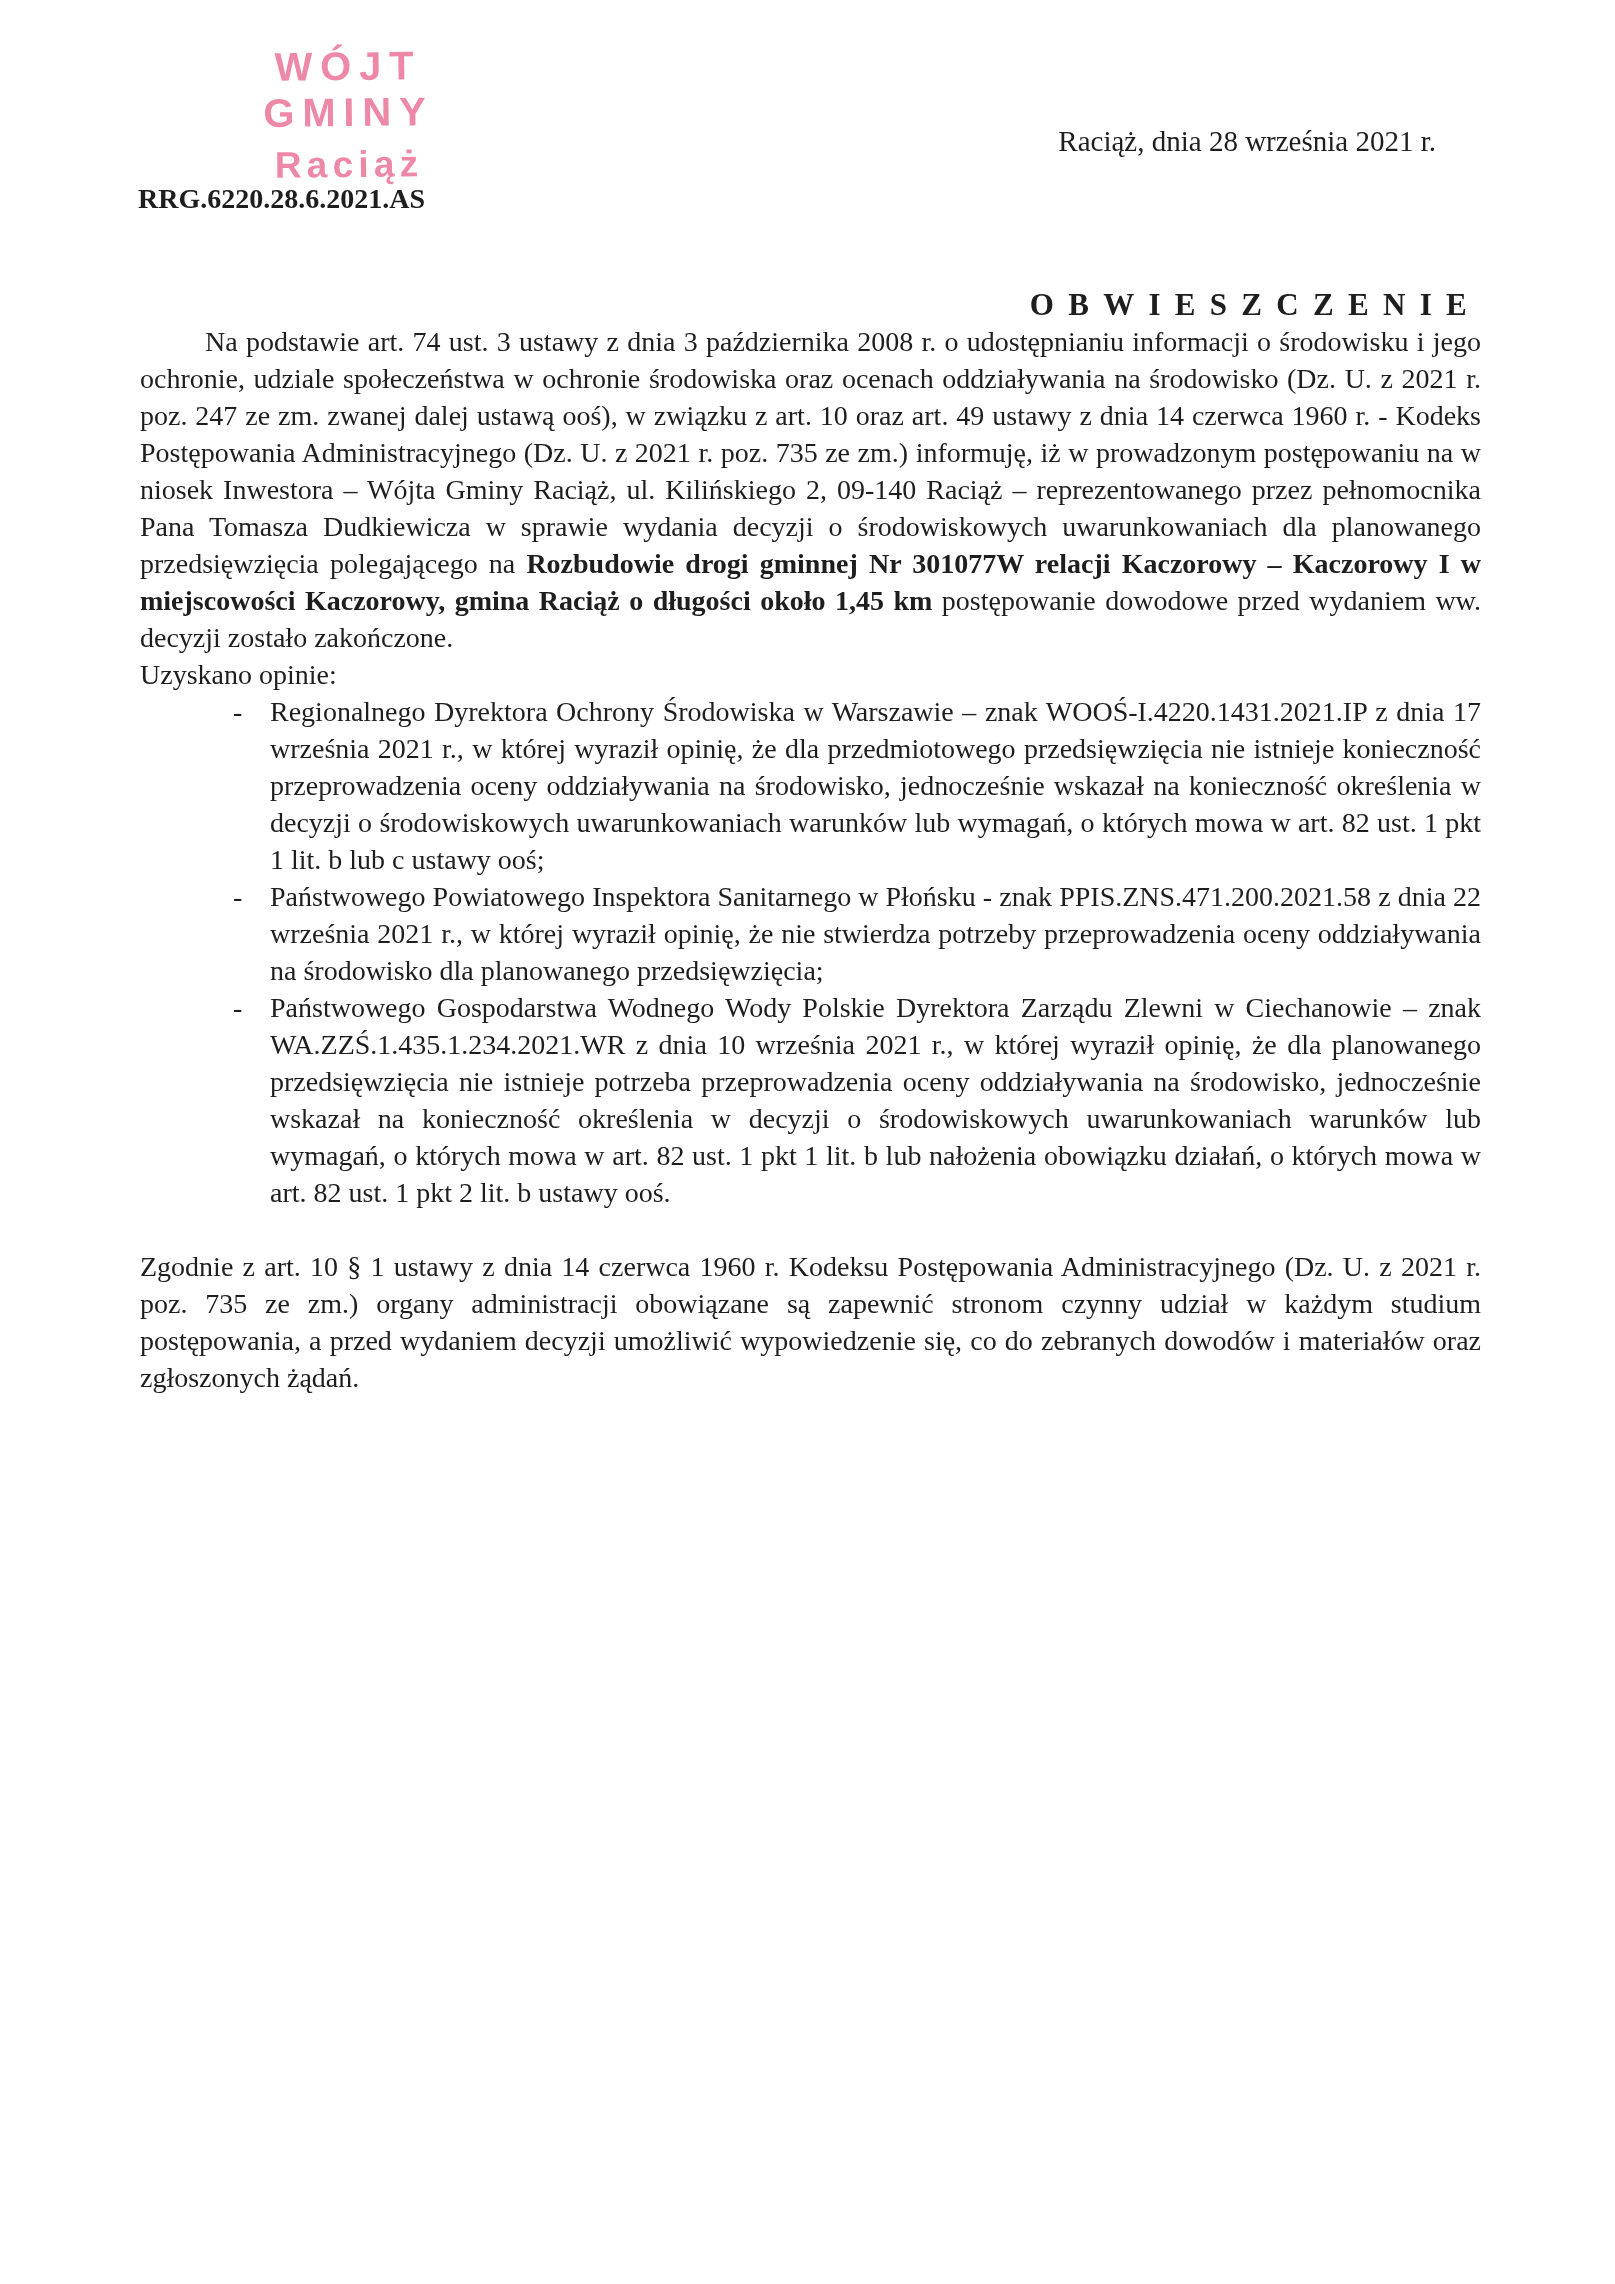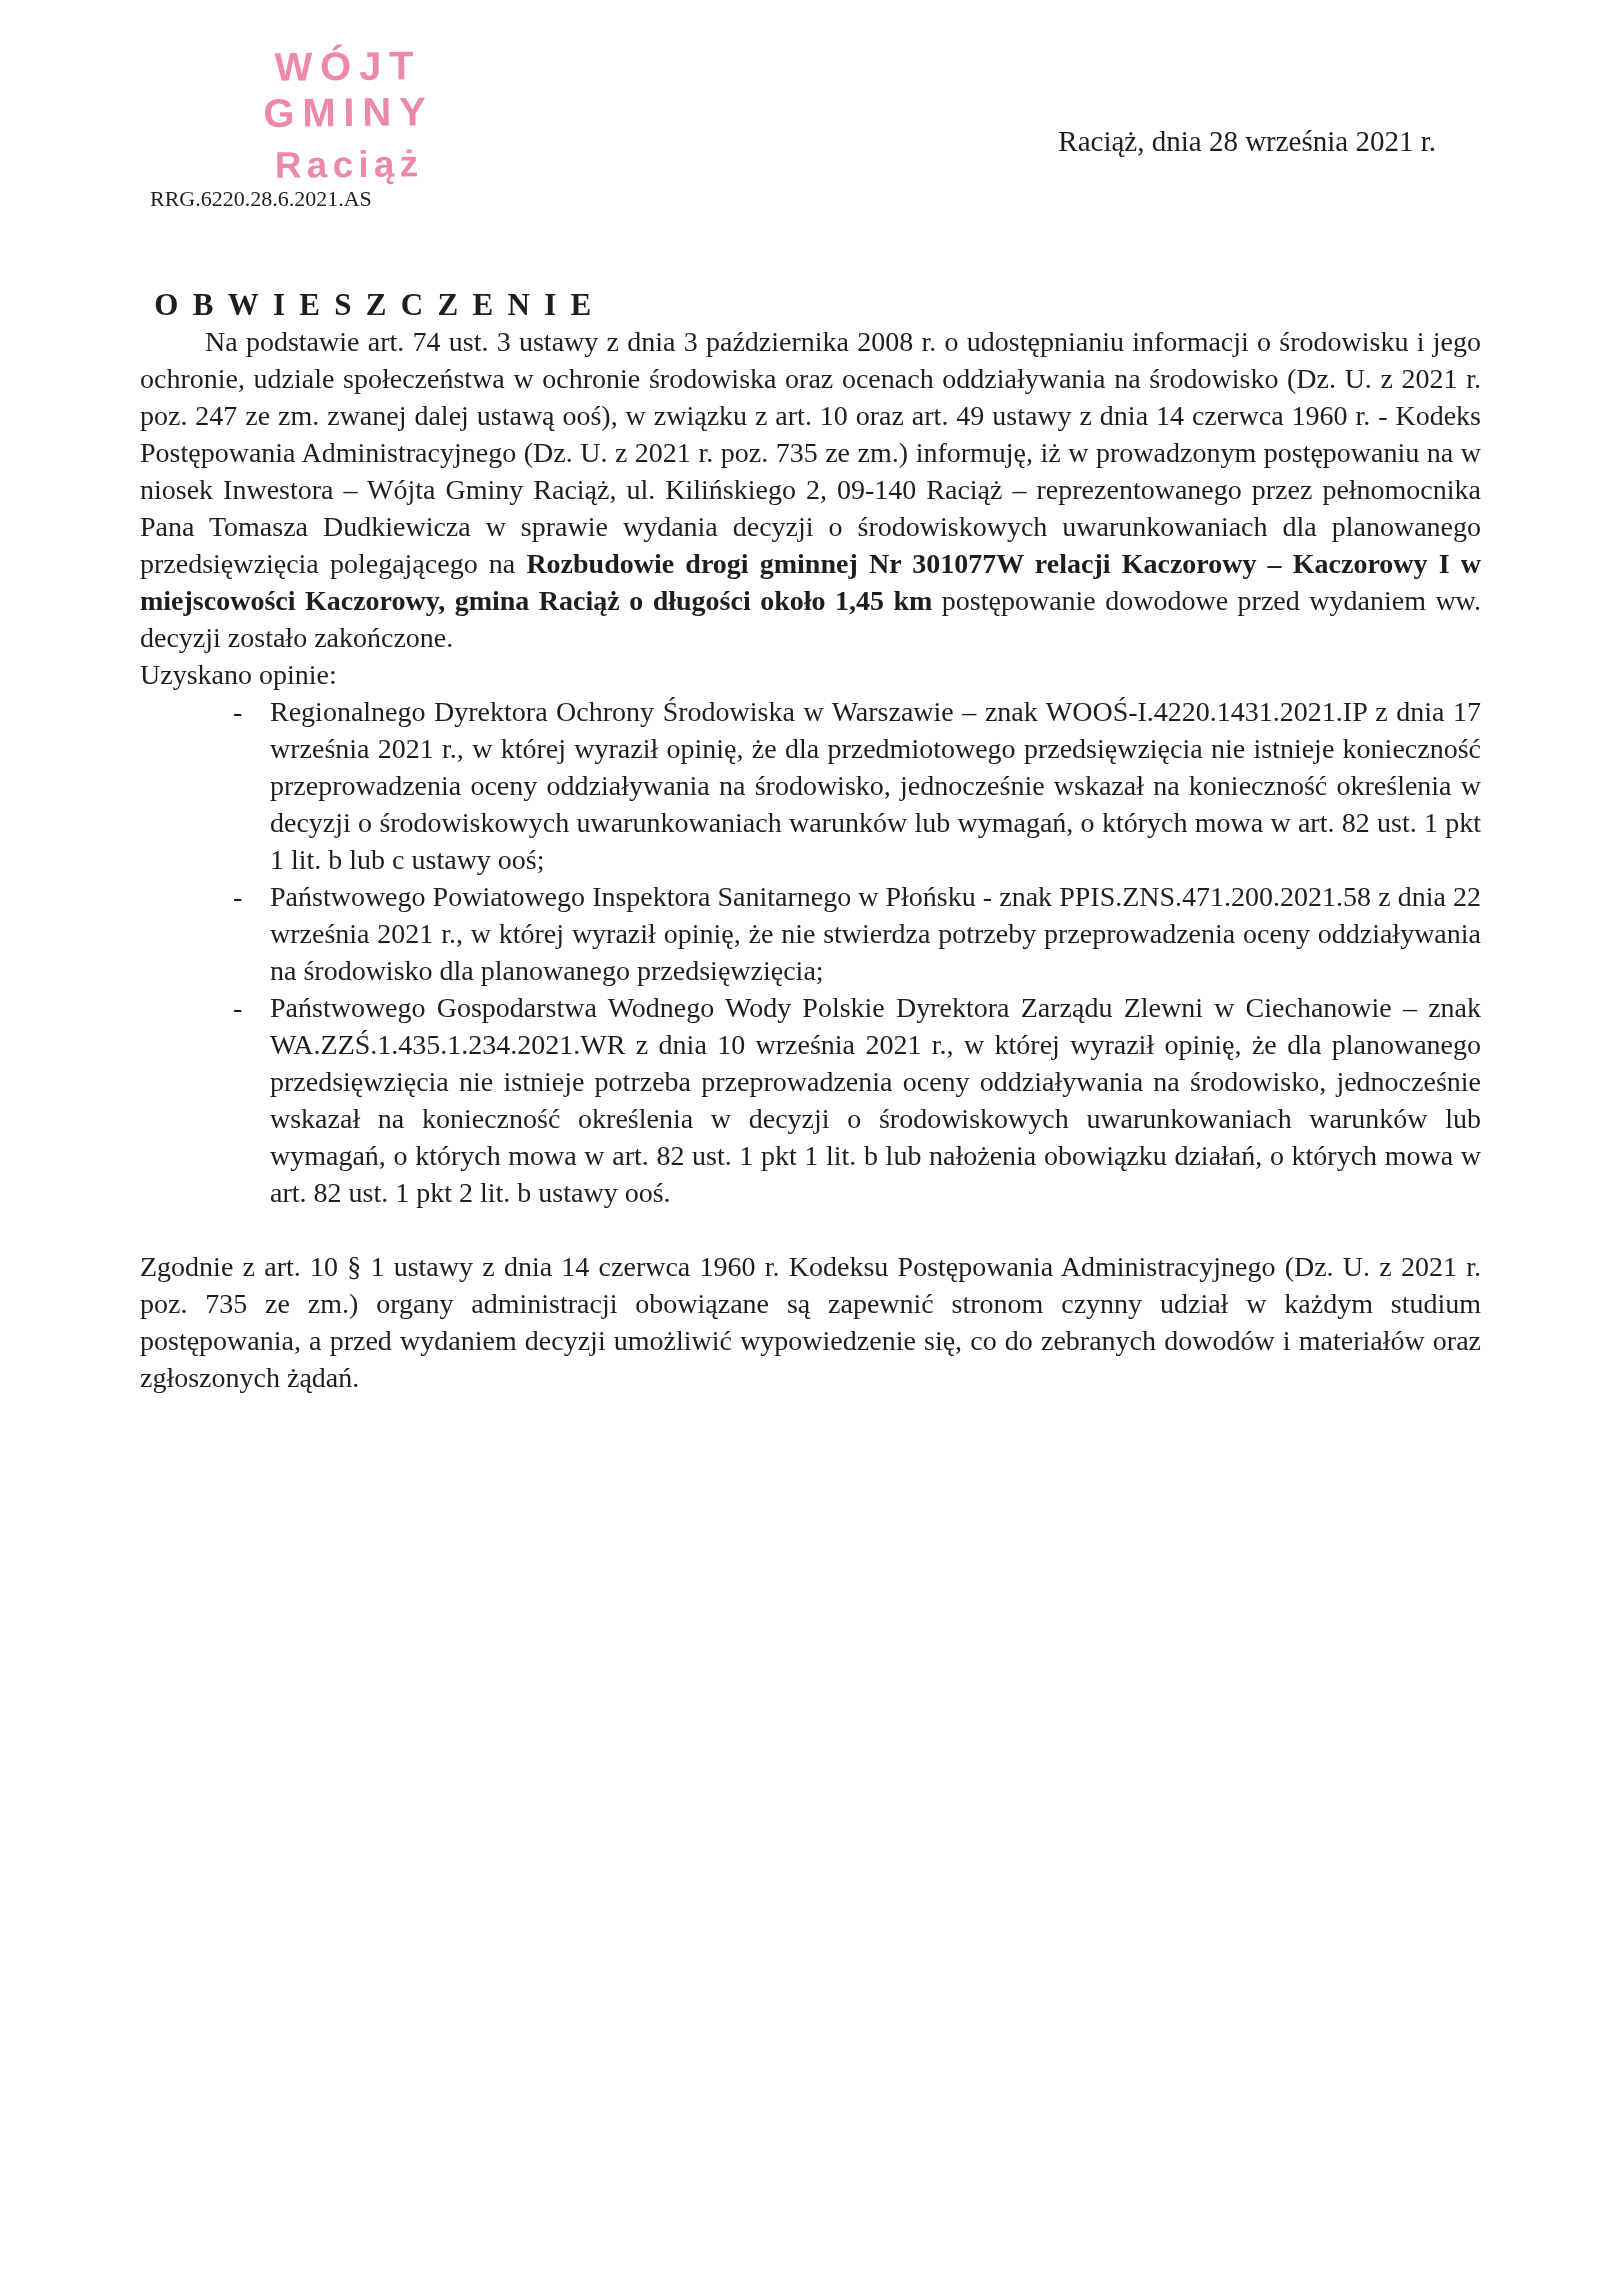--- a/index.html
+++ b/index.html
@@ -35,44 +35,45 @@
     top: 124px;
     right: 180px;
     font-size: 29px;
     line-height: 35px;
     white-space: nowrap;
     text-align: right;
   }
 
   .ref-number {
     position: absolute;
-    left: 150px;
+    left: 138px;
     top: 181px;
-    font-size: 22px;
+    font-size: 28px;
     line-height: 35px;
     white-space: nowrap;
+    font-weight: bold;
   }
 
   .content {
     position: absolute;
     left: 140px;
     top: 286px;
     width: 1341px;
     font-size: 28px;
     line-height: 37px;
     text-align: justify;
   }
 
   .doc-title {
     margin: 0;
     font-size: 31px;
     font-weight: bold;
     letter-spacing: 14.3px;
     padding-left: 14.3px; 
-    text-align: left;
+    text-align: right;
     line-height: 37px;
   }
   .doc-subtitle {
     margin: 0 0 46px 0;
     font-size: 29px;
     font-weight: normal;
     letter-spacing: 0.7px;
     text-align: center;
     line-height: 37px;
   }

